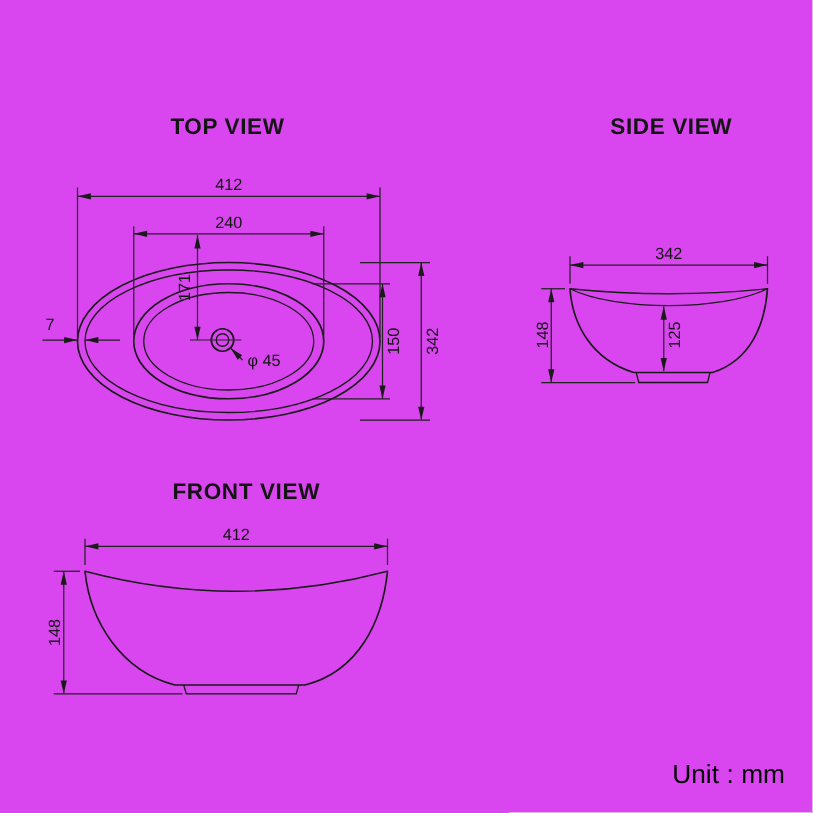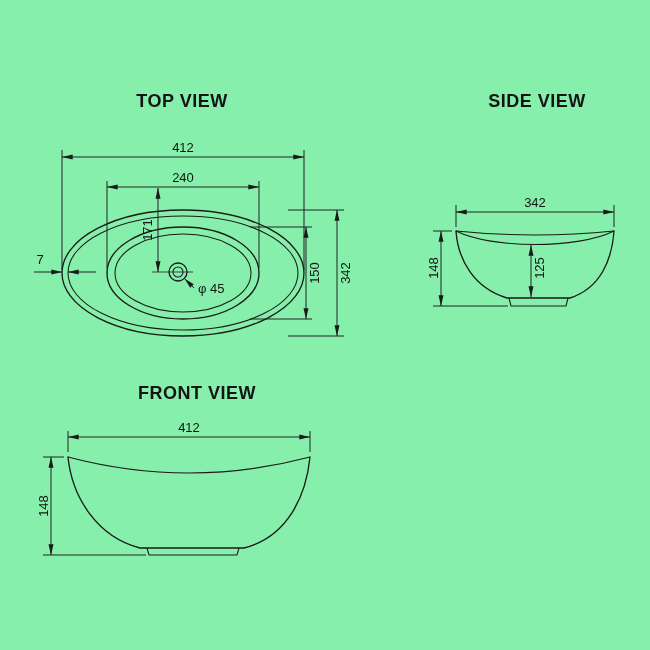--- a/index.html
+++ b/index.html
@@ -1,17 +1,17 @@
 <!DOCTYPE html>
 <html><head>
 <meta charset="utf-8">
 <style>
   html,body { margin:0; padding:0; background:#ffffff; }
   .canvas {
-    position:relative; width:650px; height:650px; background:#86efac;
+    position:relative; width:650px; height:650px; background:#d946ef;
     font-family:"Liberation Sans","DejaVu Sans",sans-serif; overflow:hidden;
   }
   .canvas svg { position:absolute; left:0; top:0; }
   text { fill:#141414; }
   .title { font-size:18px; font-weight:bold; letter-spacing:0.5px; }
   .dim { font-size:13px; }
   .outline { fill:none; stroke:#1a1a1a; stroke-width:1.35; stroke-linecap:round; }
   .thin    { fill:none; stroke:#1a1a1a; stroke-width:1.05; }
   .dln     { fill:none; stroke:#222222; stroke-width:1; }
   .cline   { fill:none; stroke:#222222; stroke-width:0.8; }
@@ -132,13 +132,14 @@
 
     <g>
       <line class="dln" x1="43" y1="457" x2="64" y2="457"></line>
       <line class="dln" x1="43" y1="555" x2="146" y2="555"></line>
       <line class="dln" x1="51" y1="457" x2="51" y2="555" marker-start="url(#arr)" marker-end="url(#arr)"></line>
       <text class="dim" x="48" y="506" text-anchor="middle" transform="rotate(-90 48 506)">148</text>
     </g>
   </g>
 </svg>
 
+  <div class="unit-label"><span>Unit</span><span class="colon">:</span><span>mm</span></div>
 </div>
 
 </body></html>

